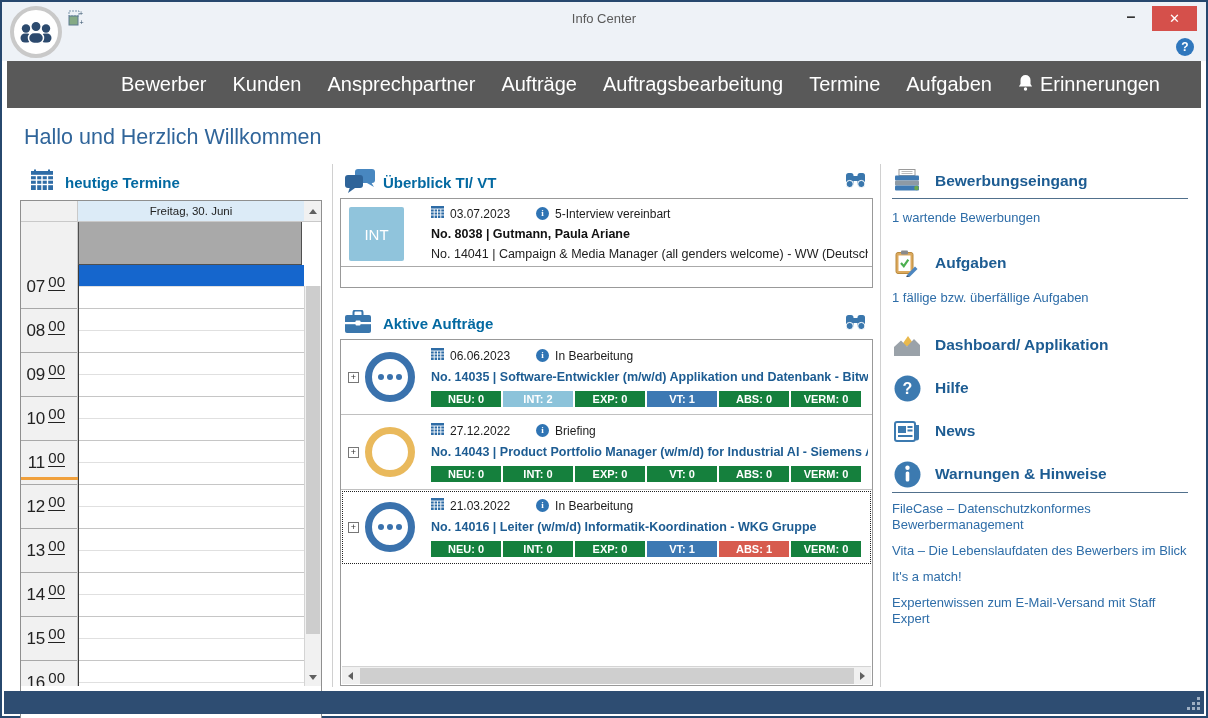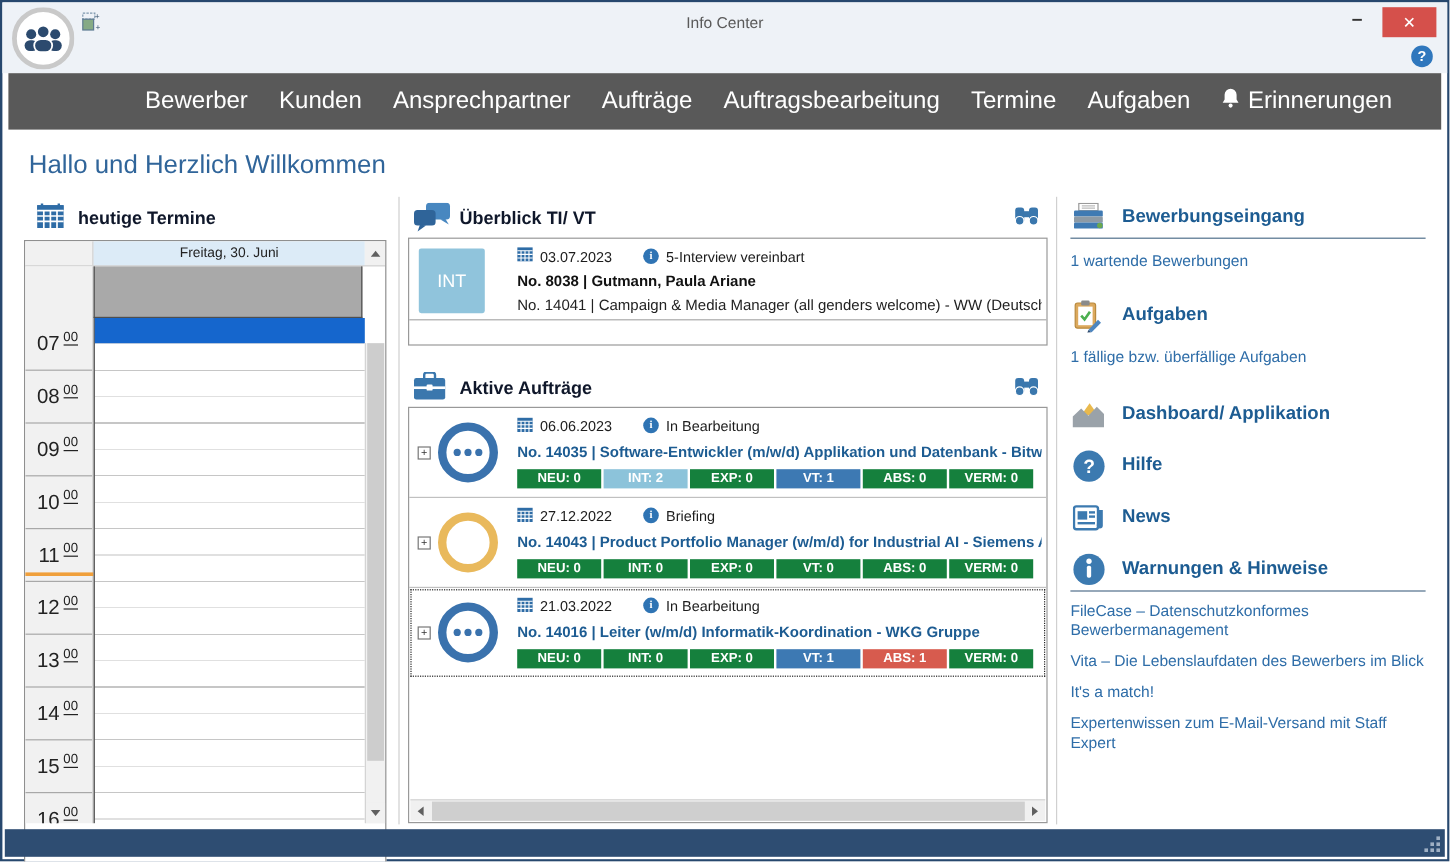--- a/index.html
+++ b/index.html
@@ -20,36 +20,36 @@
   .nav { position:absolute; left:5px; right:5px; top:59px; height:47px; background:#595959; display:flex; justify-content:flex-end; align-items:center; padding-right:28px; }
   .nav-item { color:#fff; font-size:20px; padding:0 13px; white-space:nowrap; cursor:default; }
   .nav-reminders { display:flex; align-items:center; gap:7px; }
 
   
   .greeting { position:absolute; left:22px; top:123px; font-size:21.5px; color:#30659a; }
   .vdiv { position:absolute; top:162px; height:523px; width:1px; background:#d0d0d0; }
   .vdiv1 { left:330px; } .vdiv2 { left:878px; }
 
   
-  .sec-title { font-size:15px; font-weight:bold; color:#0f172a; white-space:nowrap; }
+  .sec-title { font-size:15px; font-weight:bold; color:#0369a1; white-space:nowrap; }
   .abs { position:absolute; }
 
   
   .cal-box { position:absolute; left:18px; top:198px; width:302px; height:596px; border:1px solid #8f8f8f; background:#fff; overflow:hidden; }
   .cal-header { display:flex; height:21px; border-bottom:1px solid #c9c9c9; }
   .cal-header .gutter-cell { width:57px; background:#f1f1f1; border-right:1px solid #c9c9c9; }
   .cal-header .day-cell { flex:1; background:#dcebf7; font-size:11.5px; color:#222; text-align:center; line-height:21px; }
   .cal-header .scroll-up { width:17px; background:#f1f1f1; display:flex; align-items:center; justify-content:center; }
   .allday { display:flex; height:43px; }
   .allday .gutter-cell { width:57px; background:#f1f1f1; border-right:1px solid #c9c9c9; }
   .allday-bar { flex:1; margin-right:19px; background:#a9a9a9; border:1px solid #4f4f4f; border-top:none; }
   .cal-body { position:relative; height:421px; }
   .gutter { position:absolute; left:0; top:0; bottom:0; width:57px; background:#f1f1f1; border-right:1px solid #c9c9c9; overflow:hidden; }
   .hour-label { height:44px; display:flex; align-items:center; justify-content:flex-end; padding-right:12px; border-bottom:1px solid #a8a8a8; font-size:17px; color:#222; }
-  .hour-label sup { font-size:11px; border-bottom:1px solid #222; margin-left:3px; transform:translateY(-5px); }
+  .hour-label sup { font-size:15px; border-bottom:1px solid #222; margin-left:3px; transform:translateY(-5px); }
   .now-line { position:absolute; left:0; width:57px; top:212px; height:3px; background:#f0a03c; }
   .grid { position:absolute; left:57px; right:17px; top:0; bottom:0; background-color:#fff; border-left:1px solid #3c3c3c;
     background-image:
       repeating-linear-gradient(to bottom, transparent 0 43px, #c6c6c6 43px 44px),
       repeating-linear-gradient(to bottom, transparent 0 21px, #e0e0e0 21px 22px);
   }
   .slot-selected { position:absolute; left:0; right:0; top:0; height:21px; background:#1566cd; }
   .vscroll { position:absolute; right:0; top:21px; bottom:0; width:17px; background:#f1f1f1; border-left:1px solid #d4d4d4; }
   .vscroll .thumb { position:absolute; left:1px; right:1px; top:0; height:348px; background:#cdcdcd; }
   .vscroll .down { position:absolute; left:0; right:0; bottom:0; height:17px; display:flex; align-items:center; justify-content:center; background:#f1f1f1; }
@@ -71,21 +71,21 @@
   .orders-box { position:absolute; left:338px; top:337px; width:533px; height:347px; border:1px solid #999; background:#fff; }
   .order-entry { position:relative; height:75px; }
   .order-entry.sep { border-bottom:1px solid #c0c0c0; }
   .order-entry.selected { outline:1px dotted #222; outline-offset:-2px; }
   .expander { position:absolute; left:7px; top:32px; width:11px; height:11px; border:1px solid #777; background:#fff; font-size:9px; line-height:9px; text-align:center; color:#333; }
   .ring { position:absolute; left:24px; top:12px; width:50px; height:50px; border-radius:50%; border:7px solid #3a72ad; display:flex; align-items:center; justify-content:center; }
   .ring[data-variant="orange"] { border-color:#e9b95c; }
   .ring[data-variant="orange"] .dots { visibility:hidden; }
   .dots { display:flex; gap:3px; }
   .dot { width:6px; height:6px; border-radius:50%; background:#3a72ad; }
-  .o-row1 { position:absolute; top:8px; left:90px; right:4px; display:flex; gap:6px; font-size:12px; color:#1c1c1c; white-space:nowrap; }
+  .o-row1 { position:absolute; top:8px; left:90px; right:4px; display:flex; align-items:center; gap:6px; font-size:12px; color:#1c1c1c; white-space:nowrap; }
   .o-row1 .gap { width:14px; }
   .o-title { position:absolute; top:30px; left:90px; right:4px; font-size:12.5px; font-weight:bold; color:#1d5c92; white-space:nowrap; overflow:hidden; }
   .o-badges { position:absolute; top:51px; left:90px; display:flex; gap:2px; }
   .badge { width:70px; height:16px; line-height:16px; text-align:center; font-size:11px; font-weight:bold; color:#fff; }
   .badge[data-type="gray"]      { background:#15803d; }
   .badge[data-type="lightblue"] { background:#8cc3da; }
   .badge[data-type="blue"]      { background:#3d79b3; }
   .badge[data-type="red"]       { background:#d75b4e; }
   .hscroll { position:absolute; left:1px; right:1px; bottom:1px; height:18px; background:#f0f0f0; border-top:1px solid #d4d4d4; }
   .hscroll .arrow { position:absolute; top:0; width:17px; height:18px; display:flex; align-items:center; justify-content:center; }

